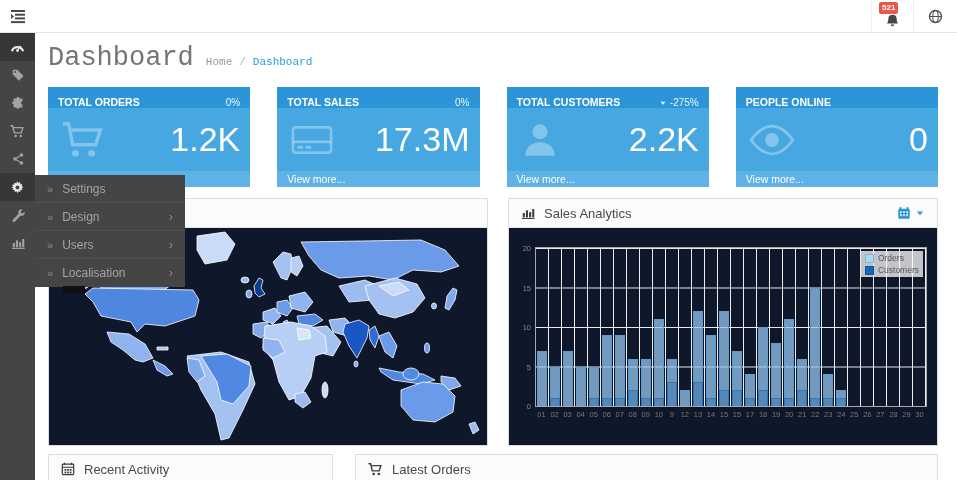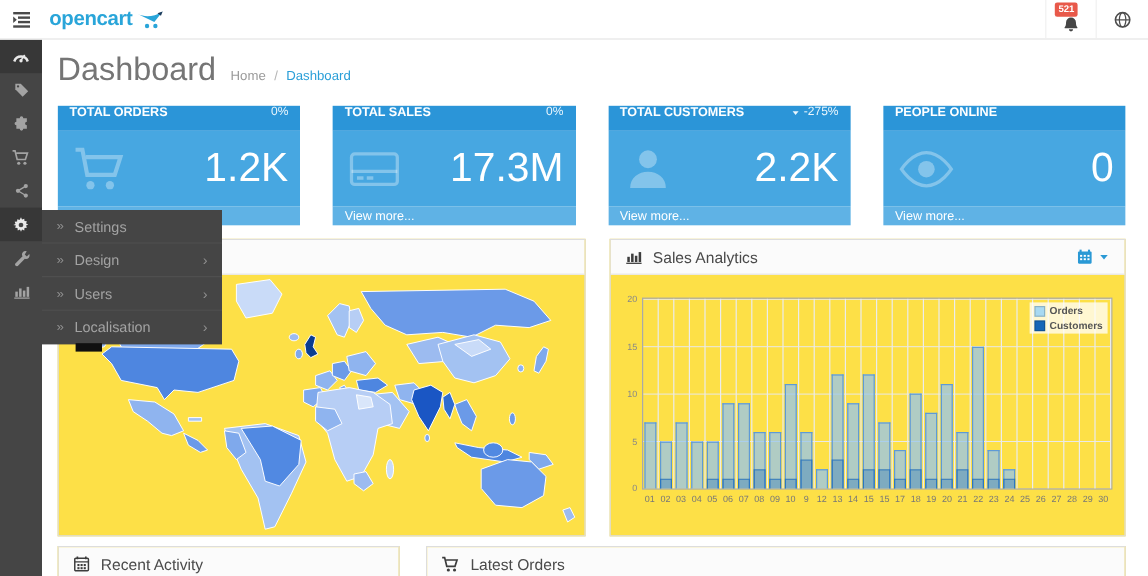--- a/index.html
+++ b/index.html
@@ -35,43 +35,43 @@
   .fly-item { height:28px; display:flex; align-items:center; padding:0 12px; gap:9px;
     color:#a3a3a3; font-size:12px; border-bottom:1px solid #4f4f4f; cursor:pointer; }
   .fly-item:last-child { border-bottom:none; }
   .fly-item .chev { font-size:11px; color:#8f8f8f; }
   .fly-item .sub-caret { margin-left:auto; color:#8f8f8f; font-size:12px; }
   .fly-stub { position:absolute; left:63px; top:286px; width:22px; height:7px; background:#101010; z-index:51; }
 
   
   main { position:absolute; left:35px; top:33px; right:0; bottom:0; background:#fff;
     padding:0 19px 0 13px; overflow:hidden; }
-  .page-head { display:flex; align-items:baseline; gap:12px; padding-top:10px; }
+  .page-head { display:flex; align-items:baseline; gap:12px; padding-top:10px;font-family:Liberation Mono, monospace; }
   .page-head h1 { font-size:27px; font-weight:400; color:#757575; }
   .crumbs { display:flex; gap:7px; font-size:11px; }
   .crumb-home { color:#9a9a9a; }
   .crumb-sep { color:#b5b5b5; }
   .crumb-cur { color:#2a9fd8; cursor:pointer; }
 
   
   .tiles { margin-top:14px; display:grid; grid-template-columns:repeat(4,1fr); gap:27px; height:100px; }
   .tile { display:flex; flex-direction:column; overflow:hidden; }
-  .tile-head { height:21px; background:#2b95d8; color:#fff; display:flex; align-items:flex-start;
+  .tile-head { height:21px; background:#2b95d8; color:#fff; display:flex; align-items:flex-end;
     justify-content:space-between; padding:0 10px; font-size:10.5px; font-weight:bold; }
   .tile-change { font-weight:normal; font-size:10px; color:#eaf6fd; display:flex; align-items:center; gap:3px; }
   .tile-body { flex:1; background:#47a7e1; position:relative; }
   .tile-icon { position:absolute; left:12px; top:50%; transform:translateY(-50%); color:rgba(255,255,255,0.33); }
   .tile-value { position:absolute; right:10px; top:50%; transform:translateY(-52%); color:#fff; font-size:34px; }
   .tile-foot { height:16px; background:#5fb2e5; color:#fff; font-size:10.5px; line-height:16px;
     padding:0 10px; cursor:pointer; }
 
   
   .row1 { margin-top:11px; display:flex; gap:20px; height:248px; }
   .row2 { margin-top:8px; display:flex; gap:22px; height:60px; }
-  .panel { background:#fde047; border:1px solid #ddd; display:flex; flex-direction:column; }
+  .panel { background:#0f172a; border:1px solid #ddd; display:flex; flex-direction:column; }
   .panel-heading { height:29px; background:#fbfbfb; border-bottom:1px solid #e7e7e7; flex:0 0 29px;
     display:flex; align-items:center; gap:9px; padding:0 12px; font-size:13px; color:#4a4a4a; }
   .panel-heading .dark { color:#3d3d3d; }
   .heading-right { margin-left:auto; color:#2a99d5; display:flex; align-items:center; gap:4px; cursor:pointer; }
   .map-panel { width:440px; }
   .chart-panel { flex:1; }
   .map-body { flex:1; position:relative; overflow:hidden; cursor:pointer; }
   .map-body svg { position:absolute; left:0; top:0; width:100%; height:100%; }
   .recent-panel { width:285px; }
   .orders-panel { flex:1; }
@@ -82,50 +82,39 @@
     background-image:linear-gradient(to bottom, #e9e9e9 1px, transparent 1px);
     background-size:100% 25%; }
   .slot { flex:1; position:relative; border-right:1px solid #ececec; }
   .slot:last-child { border-right:none; }
   .bar { position:absolute; bottom:0; left:6%; width:88%; border-style:solid; border-width:1px 1px 0 1px; }
   .ylab { position:absolute; right:calc(100% + 5px); transform:translateY(-50%);
     font-size:7.5px; color:#888; }
   .xlabels { display:flex; margin-top:3px; padding-right:1px; }
   .xlab { flex:1; text-align:center; font-size:7.5px; color:#777; }
   .legend { position:absolute; top:3px; right:3px; display:flex; flex-direction:column; gap:2px;
-    background:rgba(255,255,255,0.75); padding:2px 4px;font-weight:bold; }
+    background:rgba(255,255,255,0.75); padding:2px 4px; }
   .leg-row { display:flex; align-items:center; gap:4px; font-size:8.5px; color:#555; }
   .leg-box { width:9px; height:9px; border:1px solid rgba(0,0,0,0.18); }
 </style>
 </head>
 <body>
 
 <header class="topbar">
   <div class="menu-toggle">
     <span class="i">
         <svg width="16" height="16" viewBox="0 0 16 16" fill="currentColor">
           <rect x="1" y="2" width="14" height="2"></rect>
           <rect x="5" y="5.7" width="10" height="2"></rect>
           <rect x="5" y="9.4" width="10" height="2"></rect>
           <rect x="1" y="13.1" width="14" height="2"></rect>
           <path d="M1 5.7v5.4l3-2.7z"></path>
         </svg>
       </span>
   </div>
-  <a class="logo">
-    <span class="logo-text">opencart</span>
-    <span class="i">
-        <svg width="26" height="17" viewBox="0 0 30 19">
-          <path d="M2 4c7 3.2 15 3 24-2.5l-8 10z" fill="#29a5d9"></path>
-          <path d="M26 1.5l-5 1.6 3.4 2.4z" fill="#1b3b5c"></path>
-          <circle cx="11" cy="15.5" r="2.1" fill="#29a5d9"></circle>
-          <circle cx="19" cy="15.5" r="2.1" fill="#29a5d9"></circle>
-        </svg>
-      </span>
-  </a>
   <div class="topbar-right">
     <div class="tb-item notif">
       <span class="badge">521</span>
       <span class="i bell">
           <svg width="15" height="15" viewBox="0 0 16 16" fill="currentColor">
             <path d="M8 15.2a1.9 1.9 0 0 0 1.9-1.9H6.1A1.9 1.9 0 0 0 8 15.2zM13.6 11.4c-.6-.6-1.2-1.7-1.2-4.2a4.4 4.4 0 0 0-8.8 0c0 2.5-.6 3.6-1.2 4.2-.3.4-.1.9.4.9h10.4c.5 0 .7-.5.4-.9z"></path>
           </svg>
         </span>
     </div>
     <div class="tb-item">

